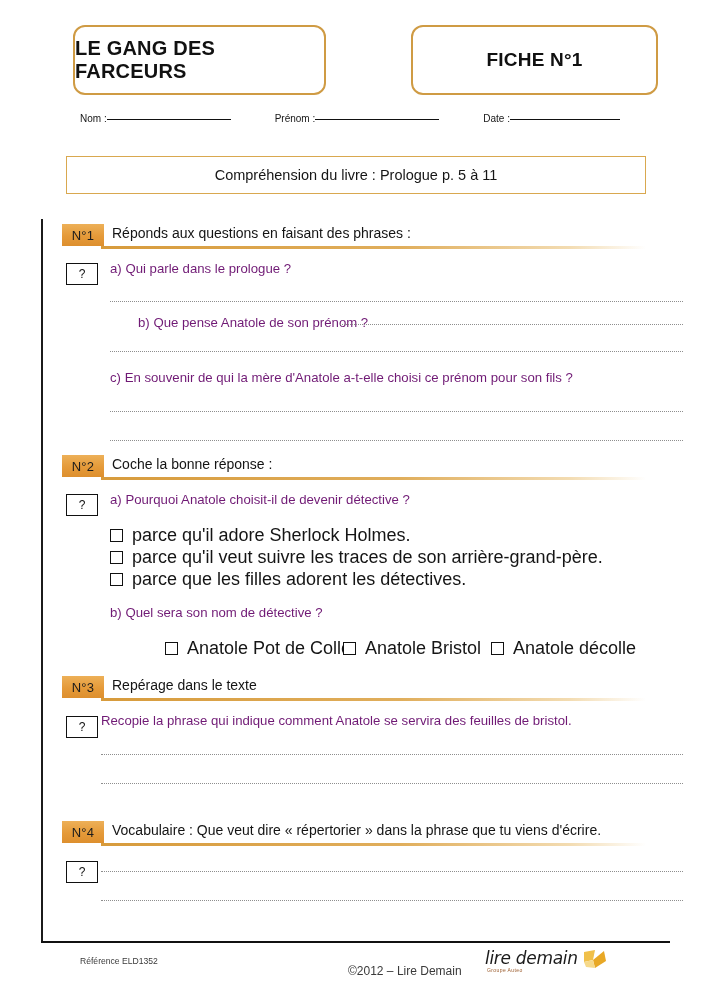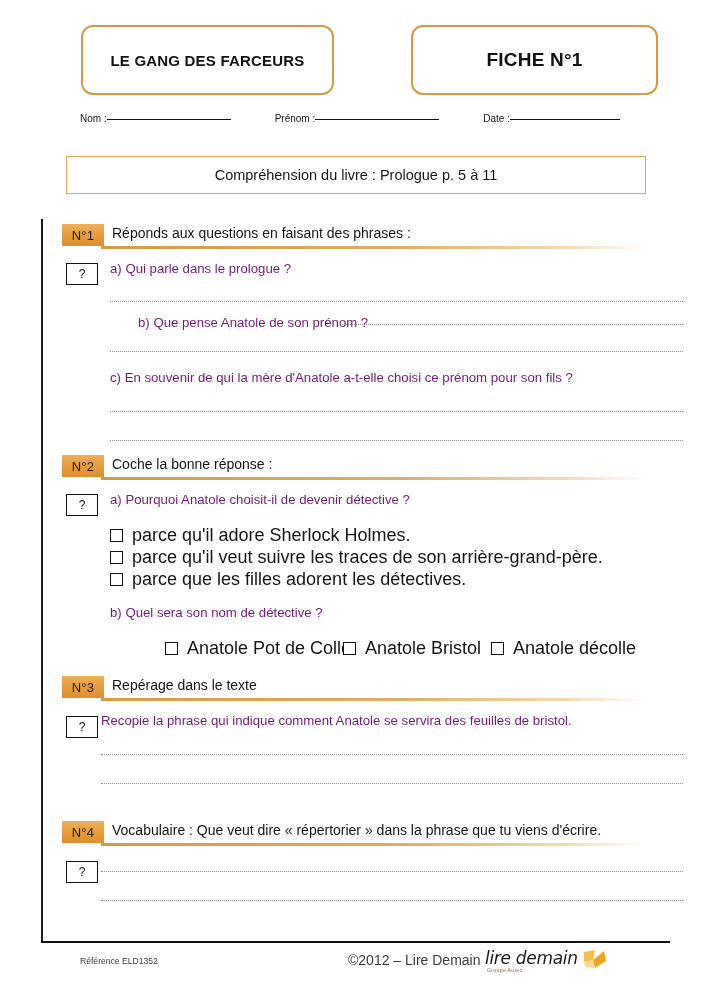--- a/index.html
+++ b/index.html
@@ -38,23 +38,23 @@
     border-radius: 12px;
     background: #ffffff;
     display: flex;
     align-items: center;
     justify-content: center;
     font-weight: bold;
     letter-spacing: 0.2px;
     color: #111;
   }
   .title-box.left {
-    left: 81px; top: 0;
+    left: 73px; top: 0;
     width: 253px; height: 70px;
-    font-size: 15px;
+    font-size: 20px;
   }
   .title-box.right {
     left: 411px; top: 0;
     width: 247px; height: 70px;
     font-size: 19px;
   }
 
   
   .identity {
     position: absolute;
@@ -198,22 +198,22 @@
     height: 40px;
   }
   .ref {
     position: absolute;
     left: 80px; top: 4px;
     font-size: 8.6px;
     color: #3a3a3a;
   }
   .copy {
     position: absolute;
-    left: 311px; top: 0;
-    font-size: 14px;
+    left: 311px; top: 12px;
+    font-size: 12px;
     color: #3a3a3a;
     padding-left: 37px;
   }
   .logo {
     position: absolute;
     left: 485px; top: -6px;
     width: 130px; height: 34px;
   }
   .logo-word {
     position: absolute;

